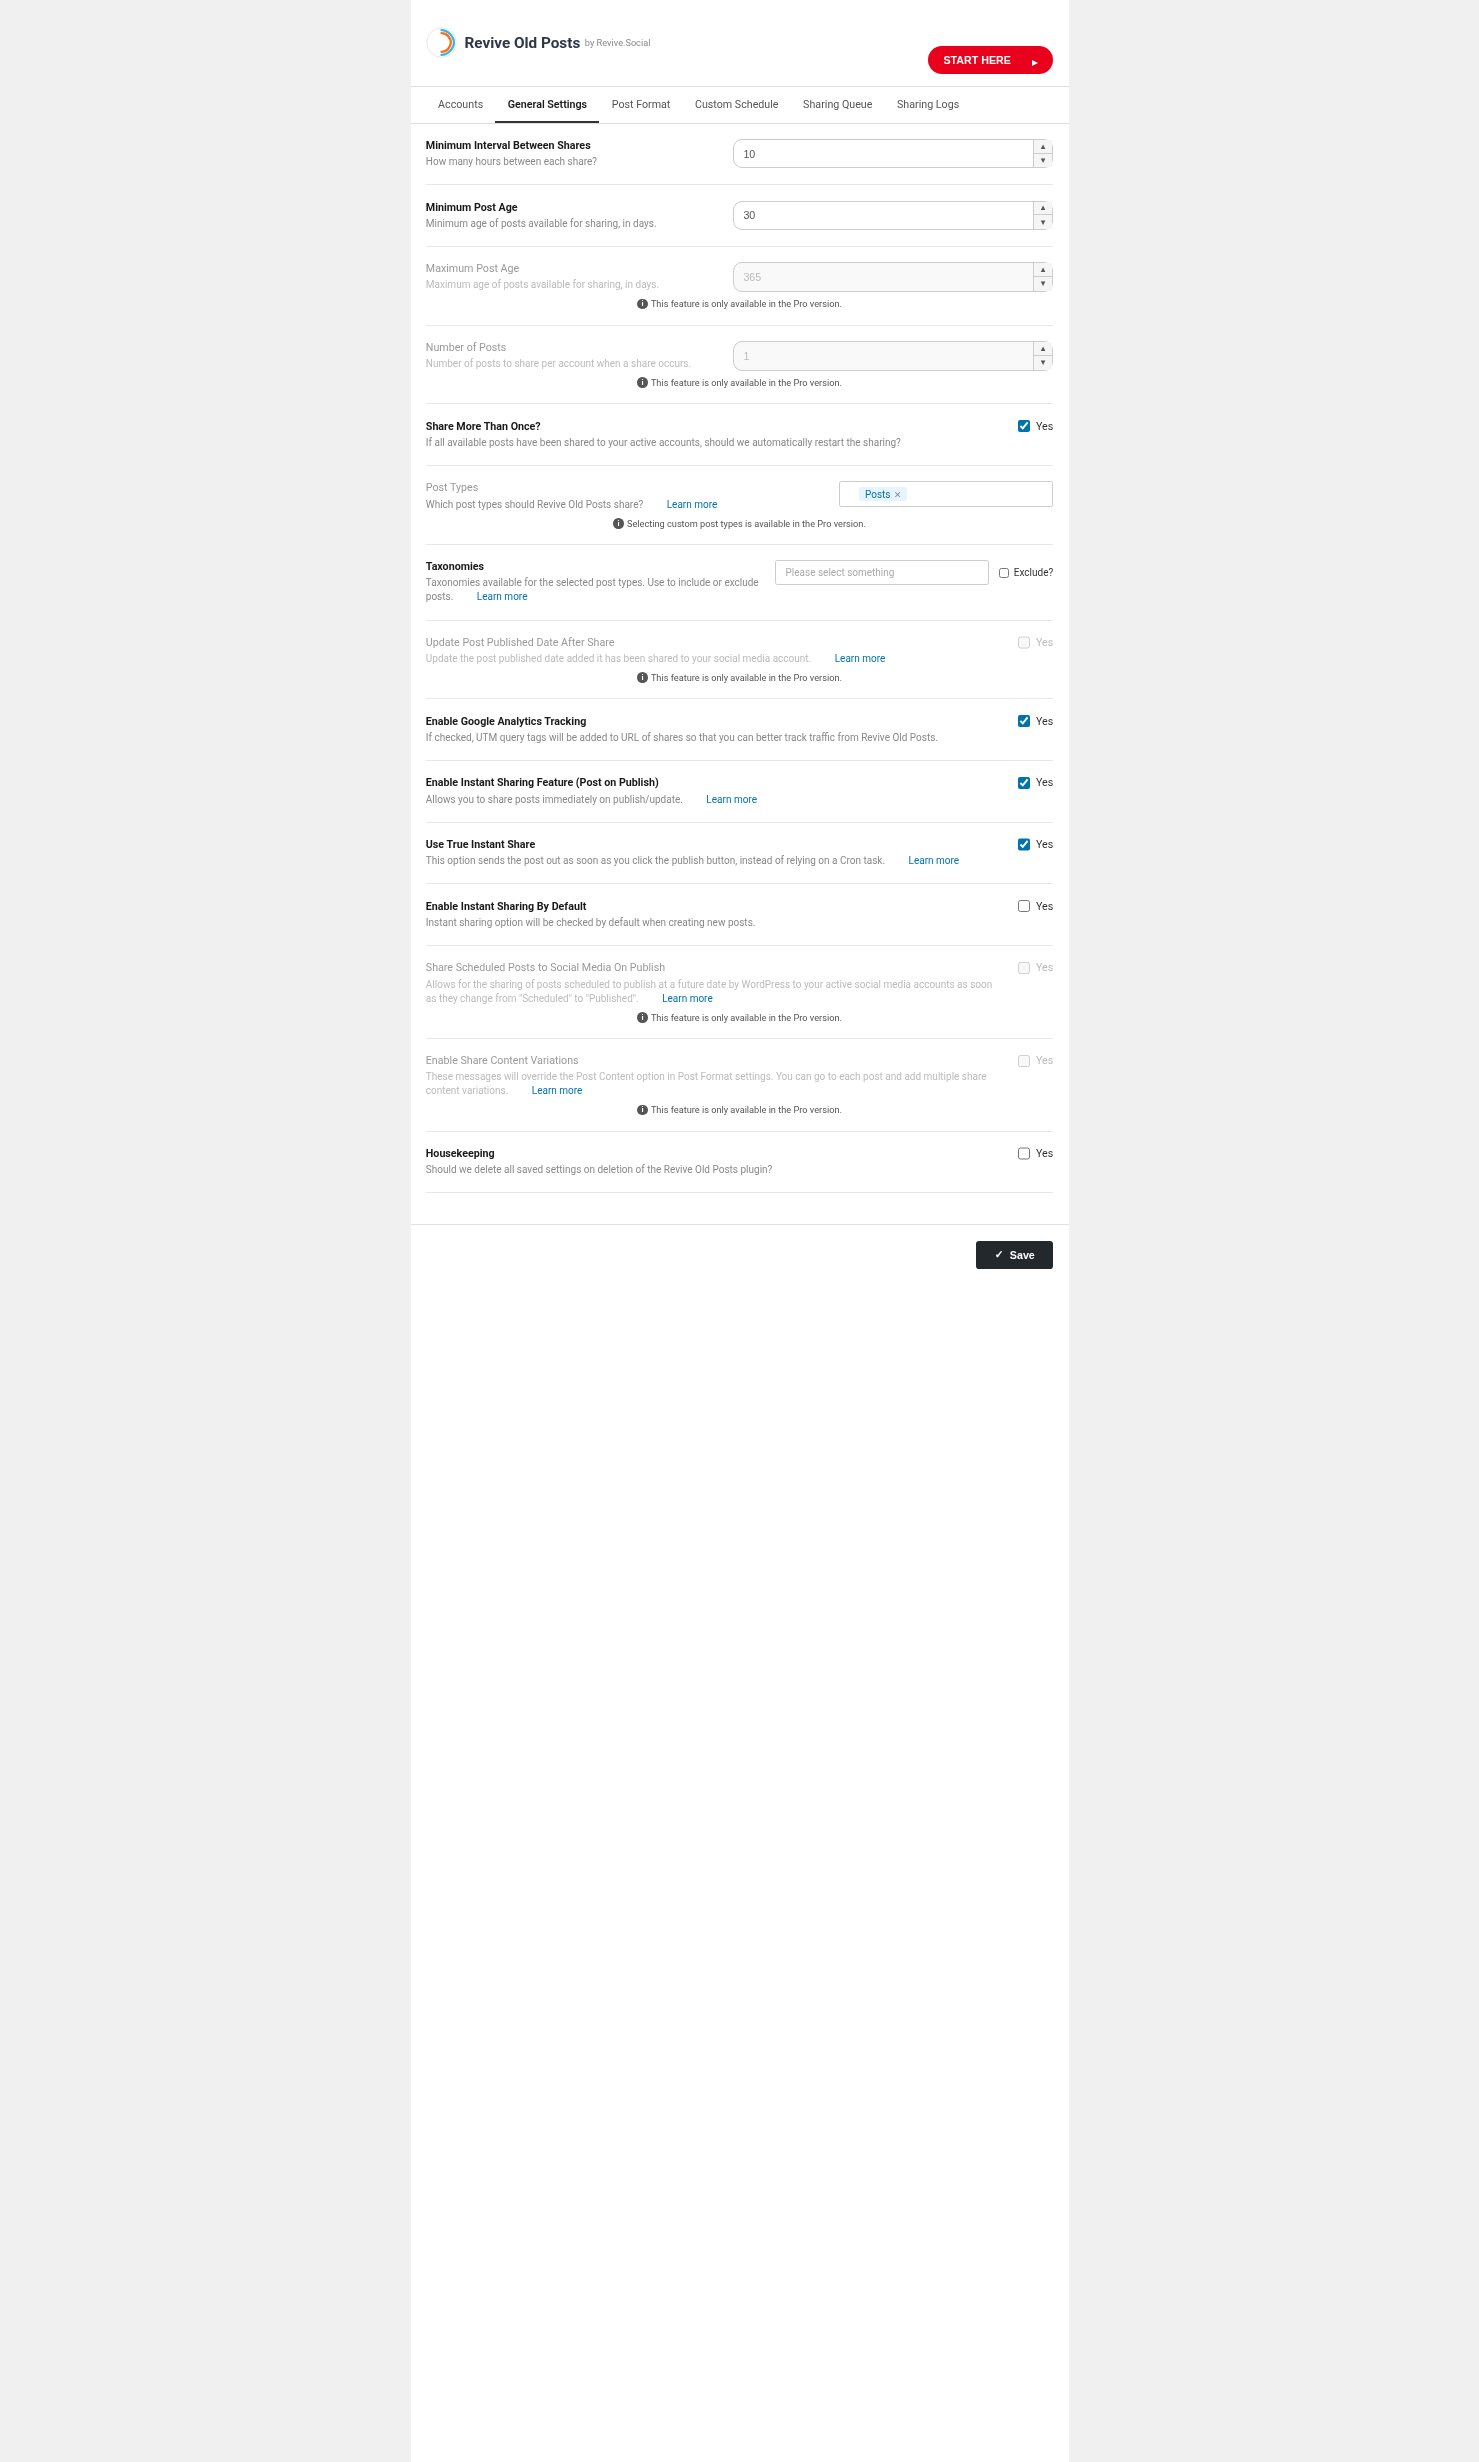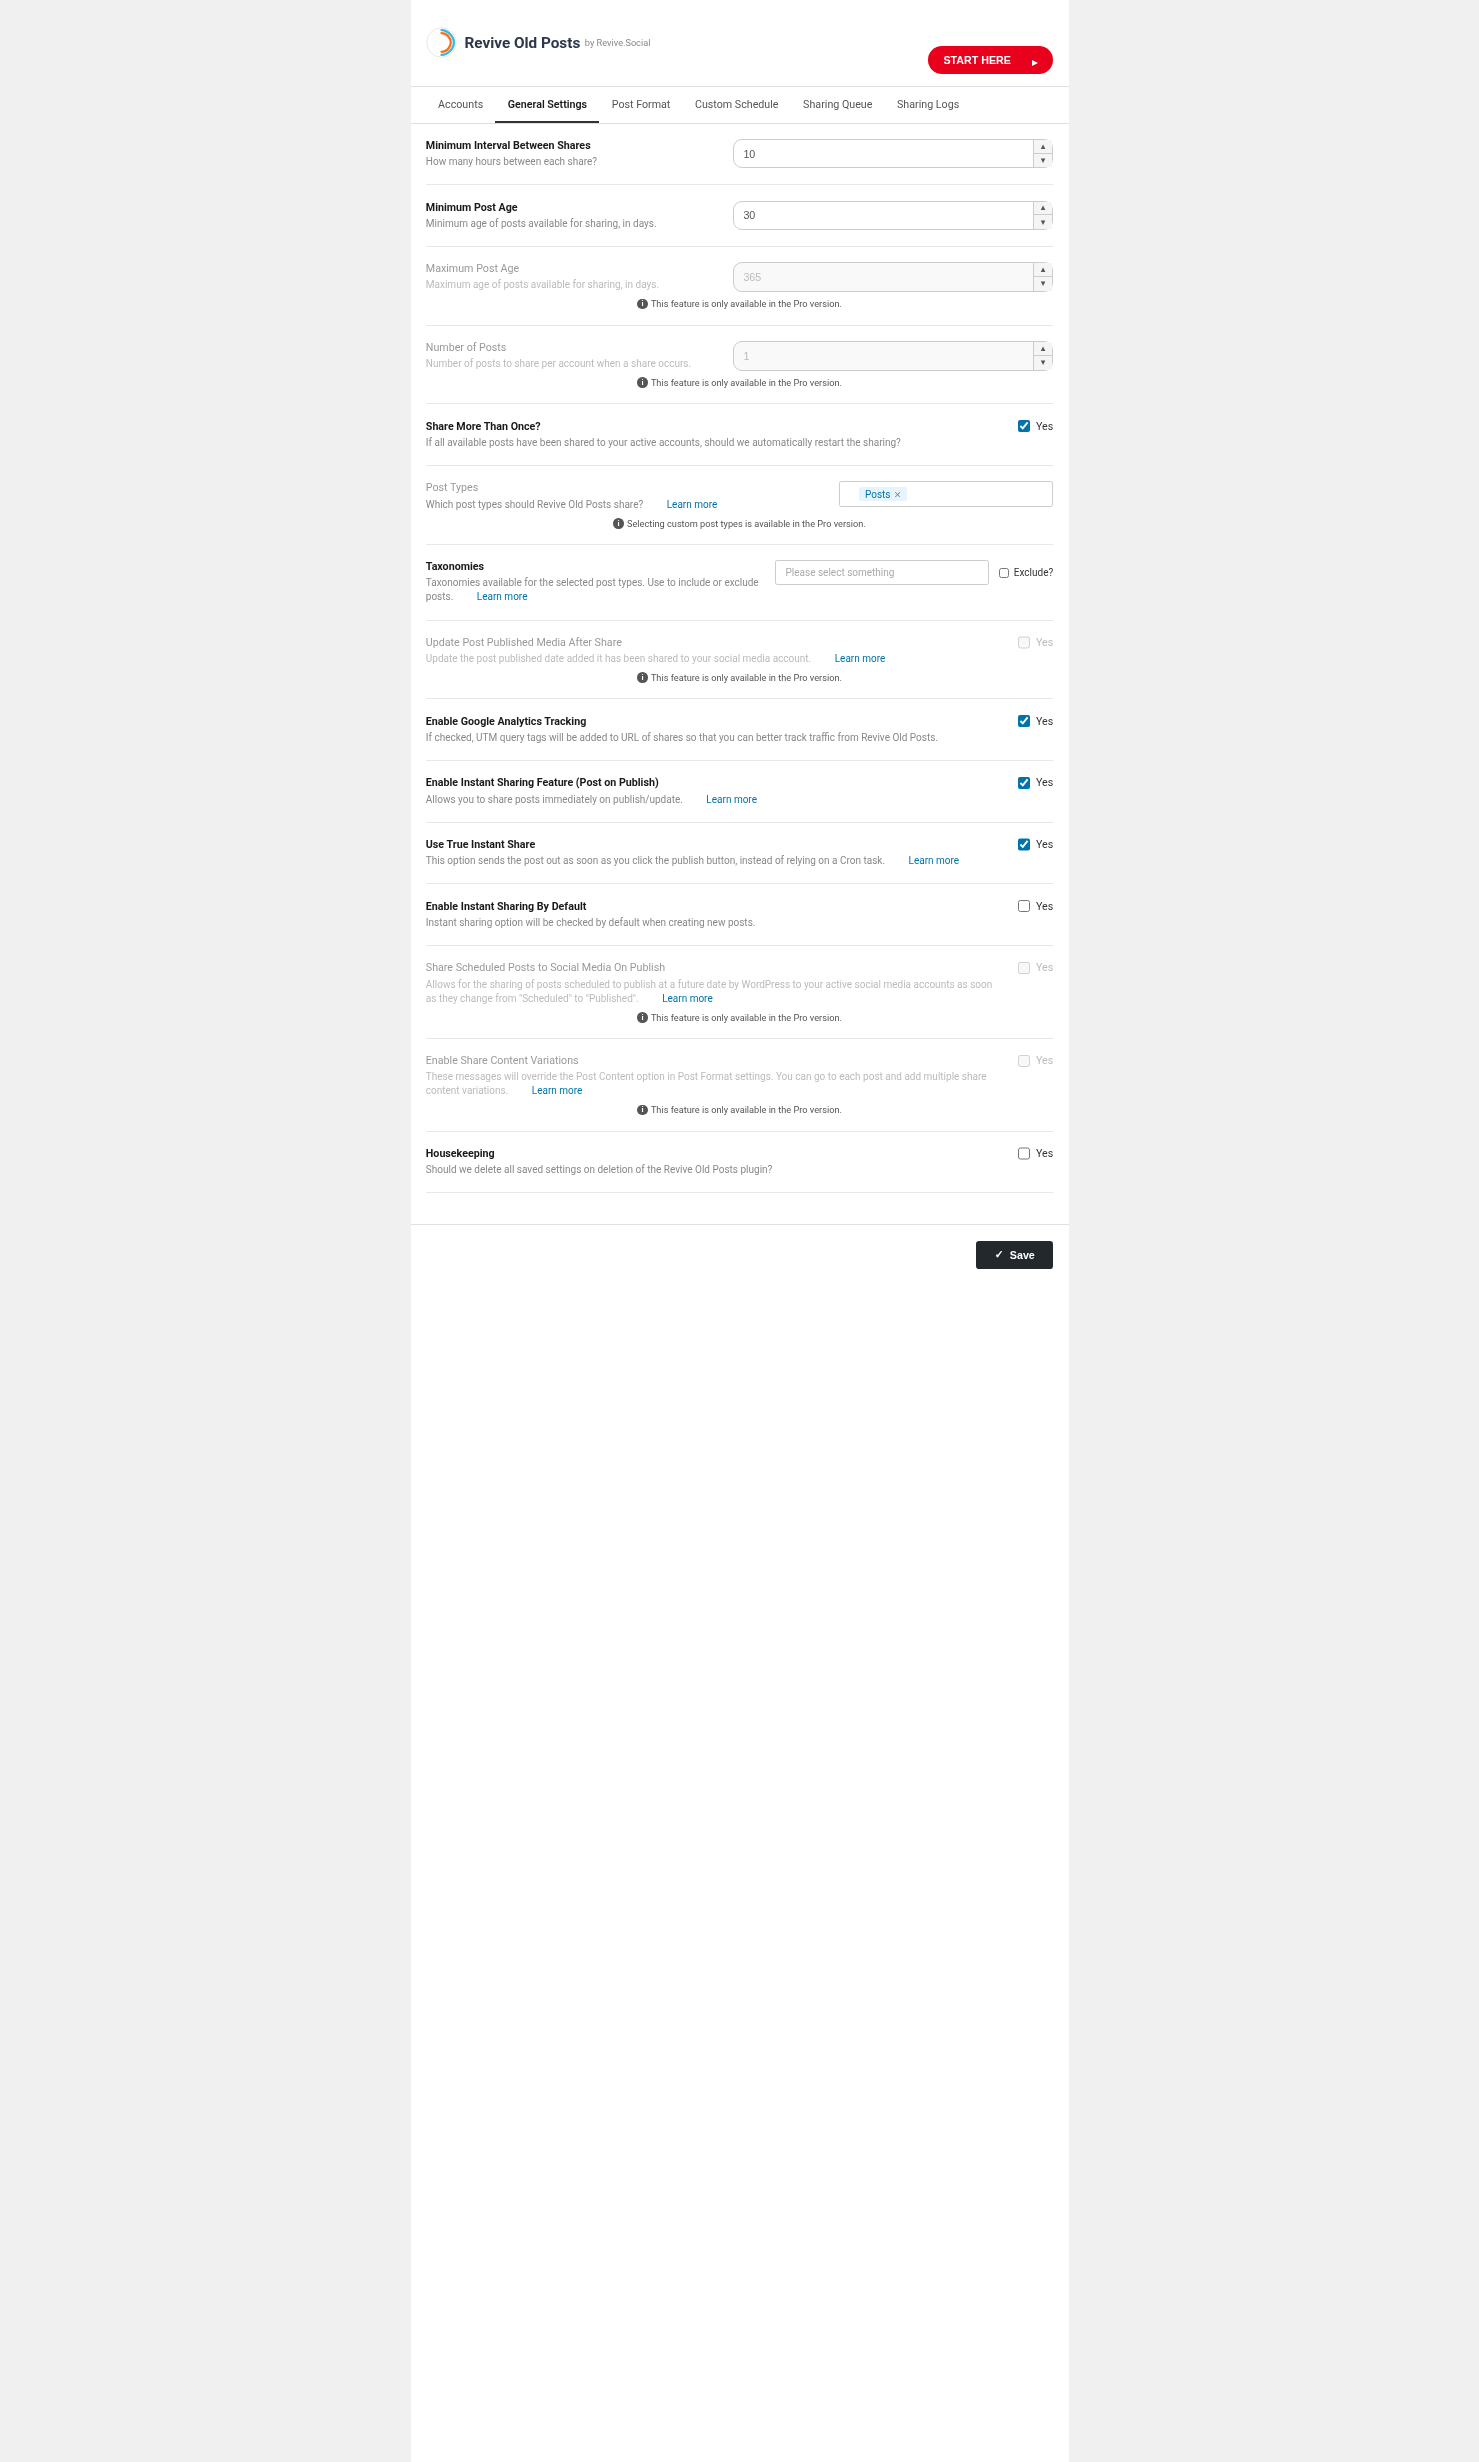--- a/index.html
+++ b/index.html
@@ -459,21 +459,21 @@
         <label class="exclude-label">
           <input type="checkbox" style="">
           <span>Exclude?</span>
         </label>
       </div>
     </div>
 
     <div class="setting-block">
       <div class="setting-row">
         <div class="setting-info">
-          <div class="setting-label disabled">Update Post Published Media After Share</div>
+          <div class="setting-label disabled">Update Post Published Date After Share</div>
           <div class="setting-desc disabled">
             <span>Update the post published date added it has been shared to your social media account.</span>
             <a href="#">Learn more</a>
           </div>
         </div>
         <div class="setting-control">
           <label class="checkbox-label disabled">
             <input type="checkbox" disabled="" style="">
             <span>Yes</span>
           </label>

